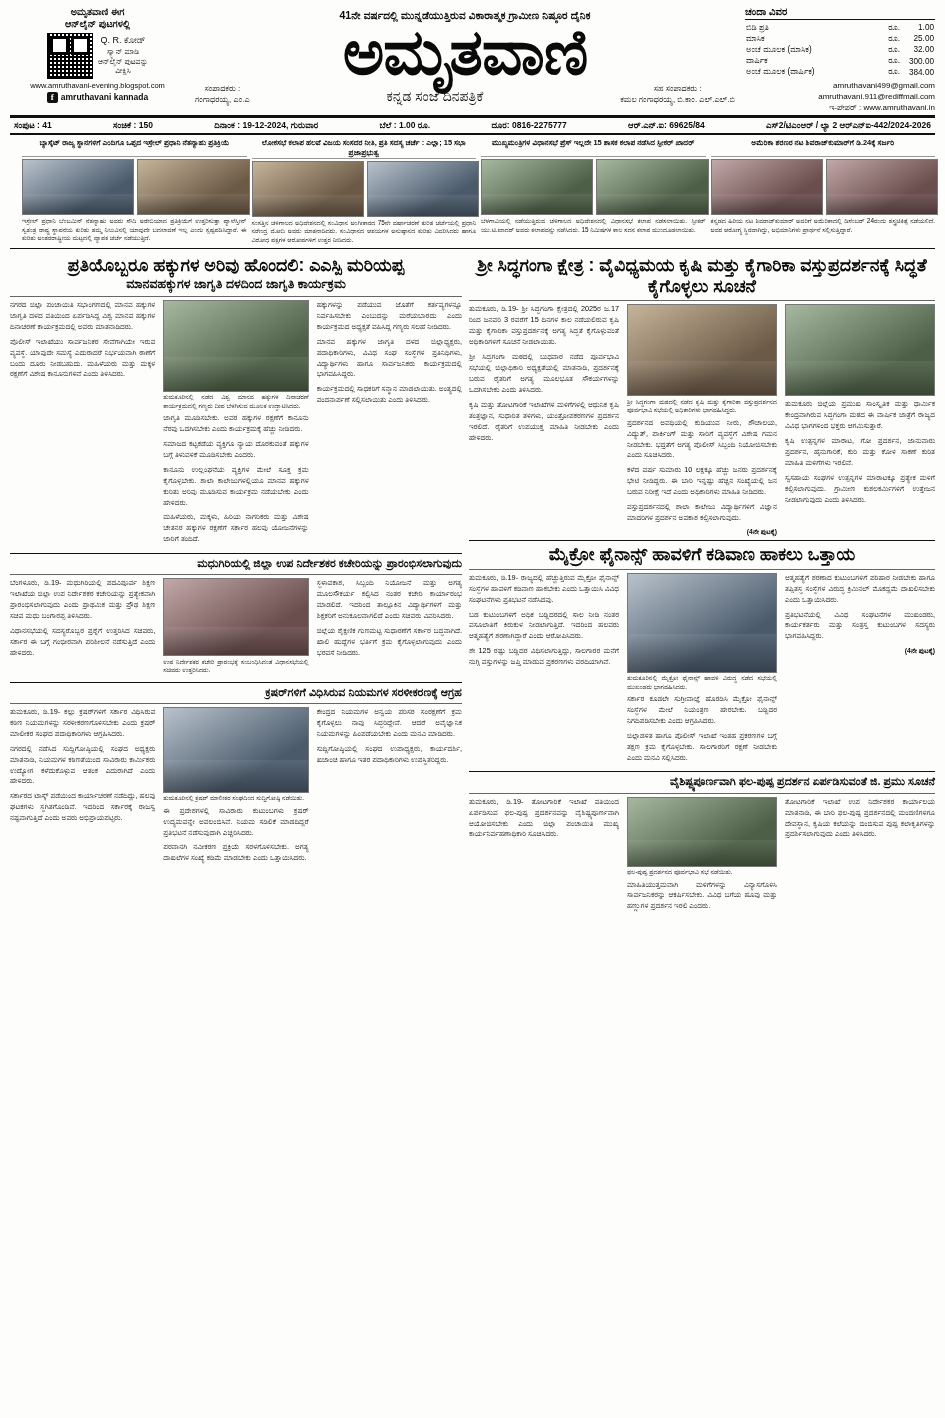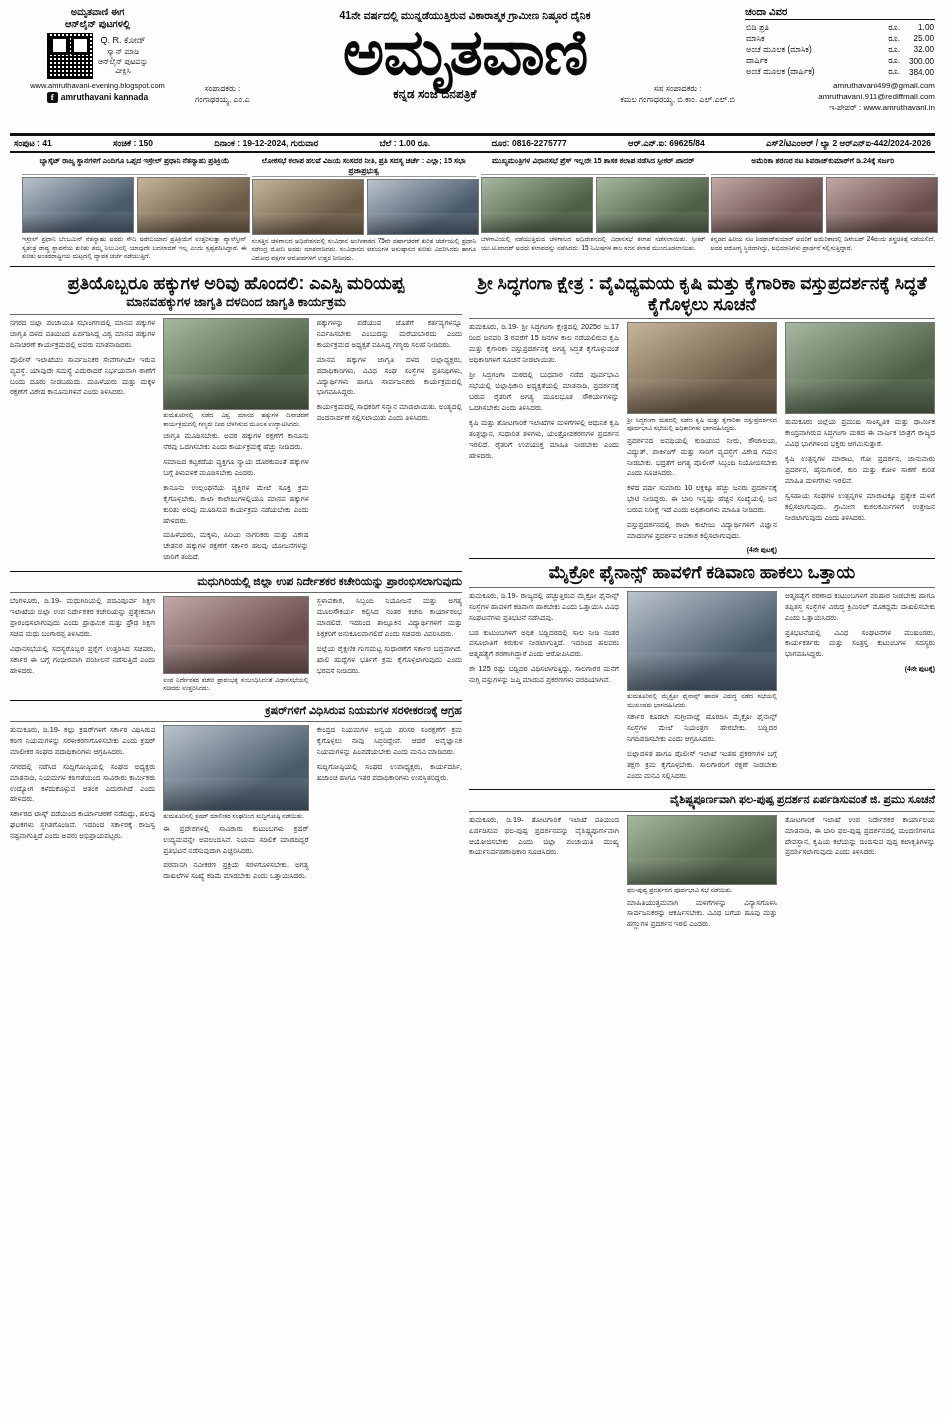--- a/index.html
+++ b/index.html
@@ -20,21 +20,21 @@
     padding: 6px 10px 4px 10px;
     background: #fdfdfb;
     position: relative;
   }
 
   
   .masthead {
     display: flex;
     align-items: flex-start;
     border-bottom: 2px solid #111;
-    padding-bottom: 20px;
+    padding-bottom: 2px;
   }
   .mast-left {
     width: 175px;
     text-align: center;
     font-size: 8px;
     line-height: 1.25;
   }
   .mast-left .ml-title {
     font-weight: bold;
     font-size: 9.5px;
@@ -101,29 +101,29 @@
     font-size: 63px;
     font-weight: bold;
     line-height: 1.05;
     font-family: "Liberation Serif", serif;
     letter-spacing: -1px;
     margin: -2px 0 0 0;
   }
   .mast-sub {
     display: flex;
     justify-content: space-between;
-    align-items: flex-start;
+    align-items: flex-end;
     font-size: 8px;
     margin-top: -2px;
     padding: 0 4px;
   }
   .mast-sub .col { line-height: 1.35; }
   .mast-sub .mid {
-    font-weight: bold;
-    font-size: 12px;
+    font-weight: normal;
+    font-size: 14px;
     padding-top: 2px;
   }
 
   .mast-right {
     width: 190px;
     font-size: 8px;
   }
   .subs-title {
     text-align: left;
     font-weight: bold;

